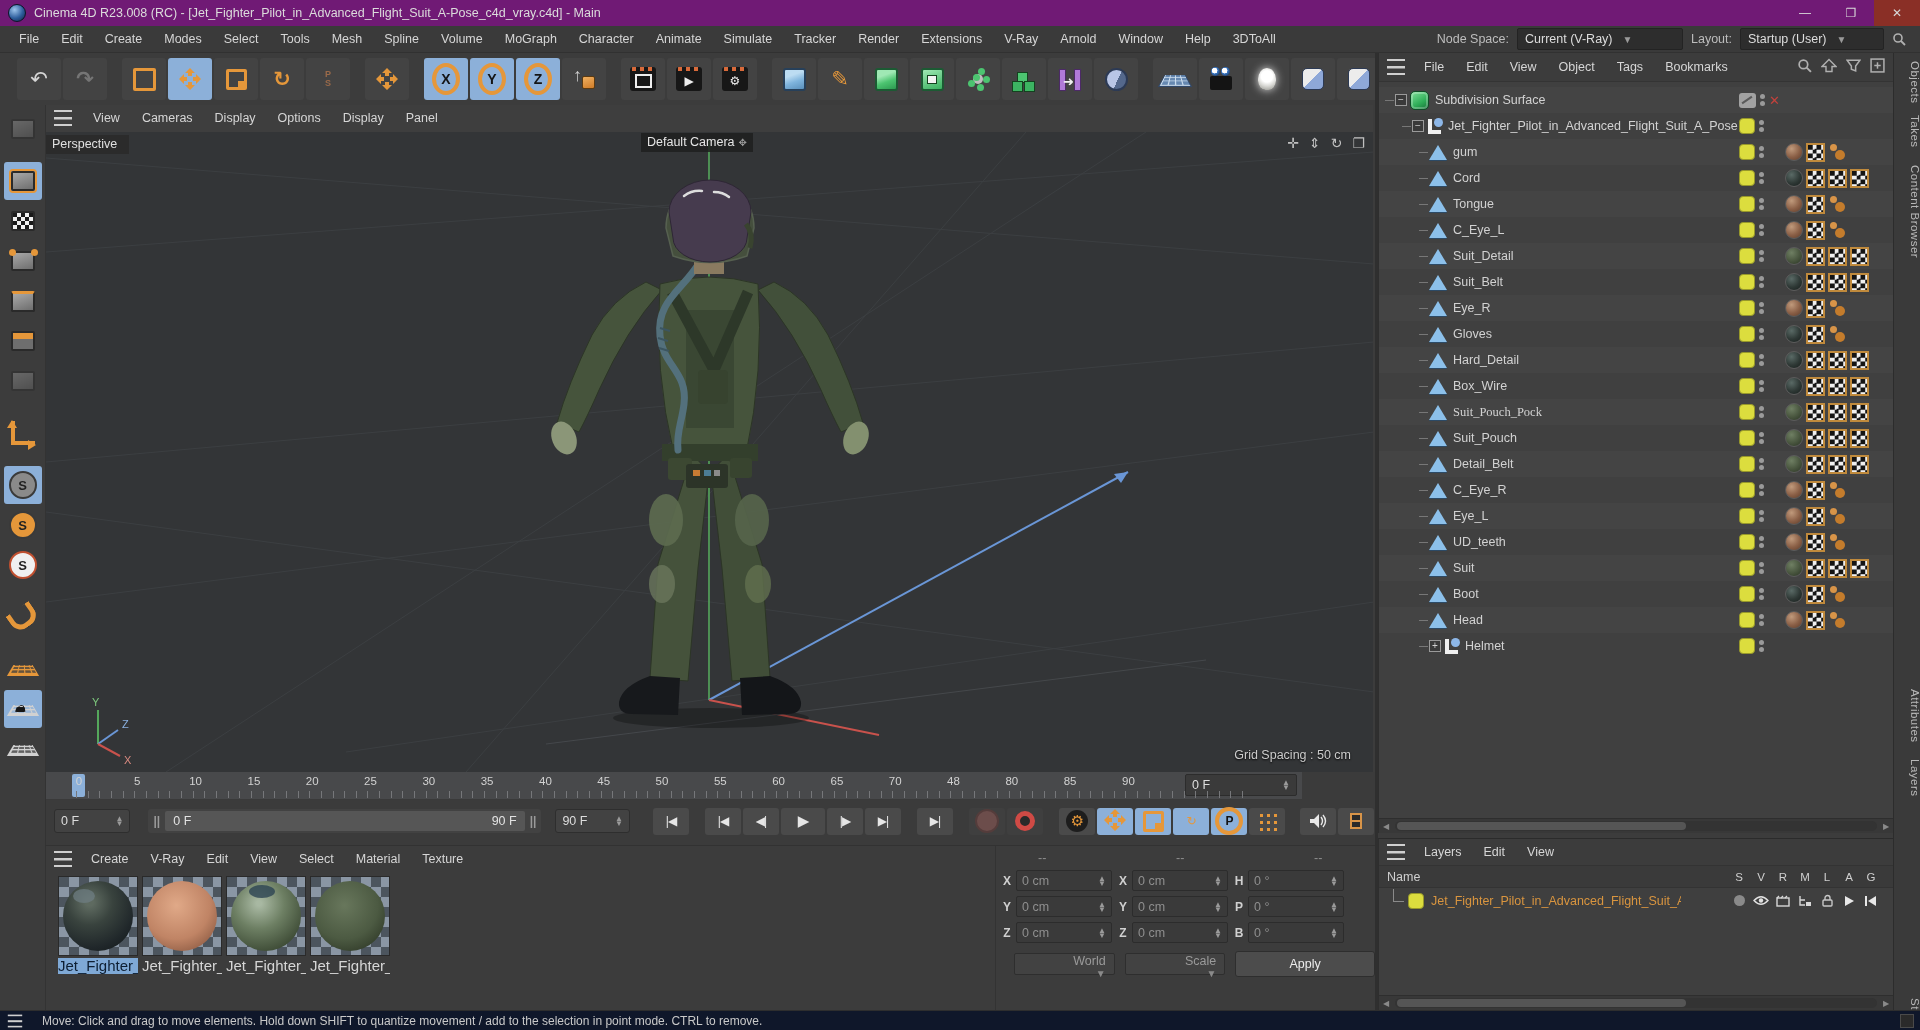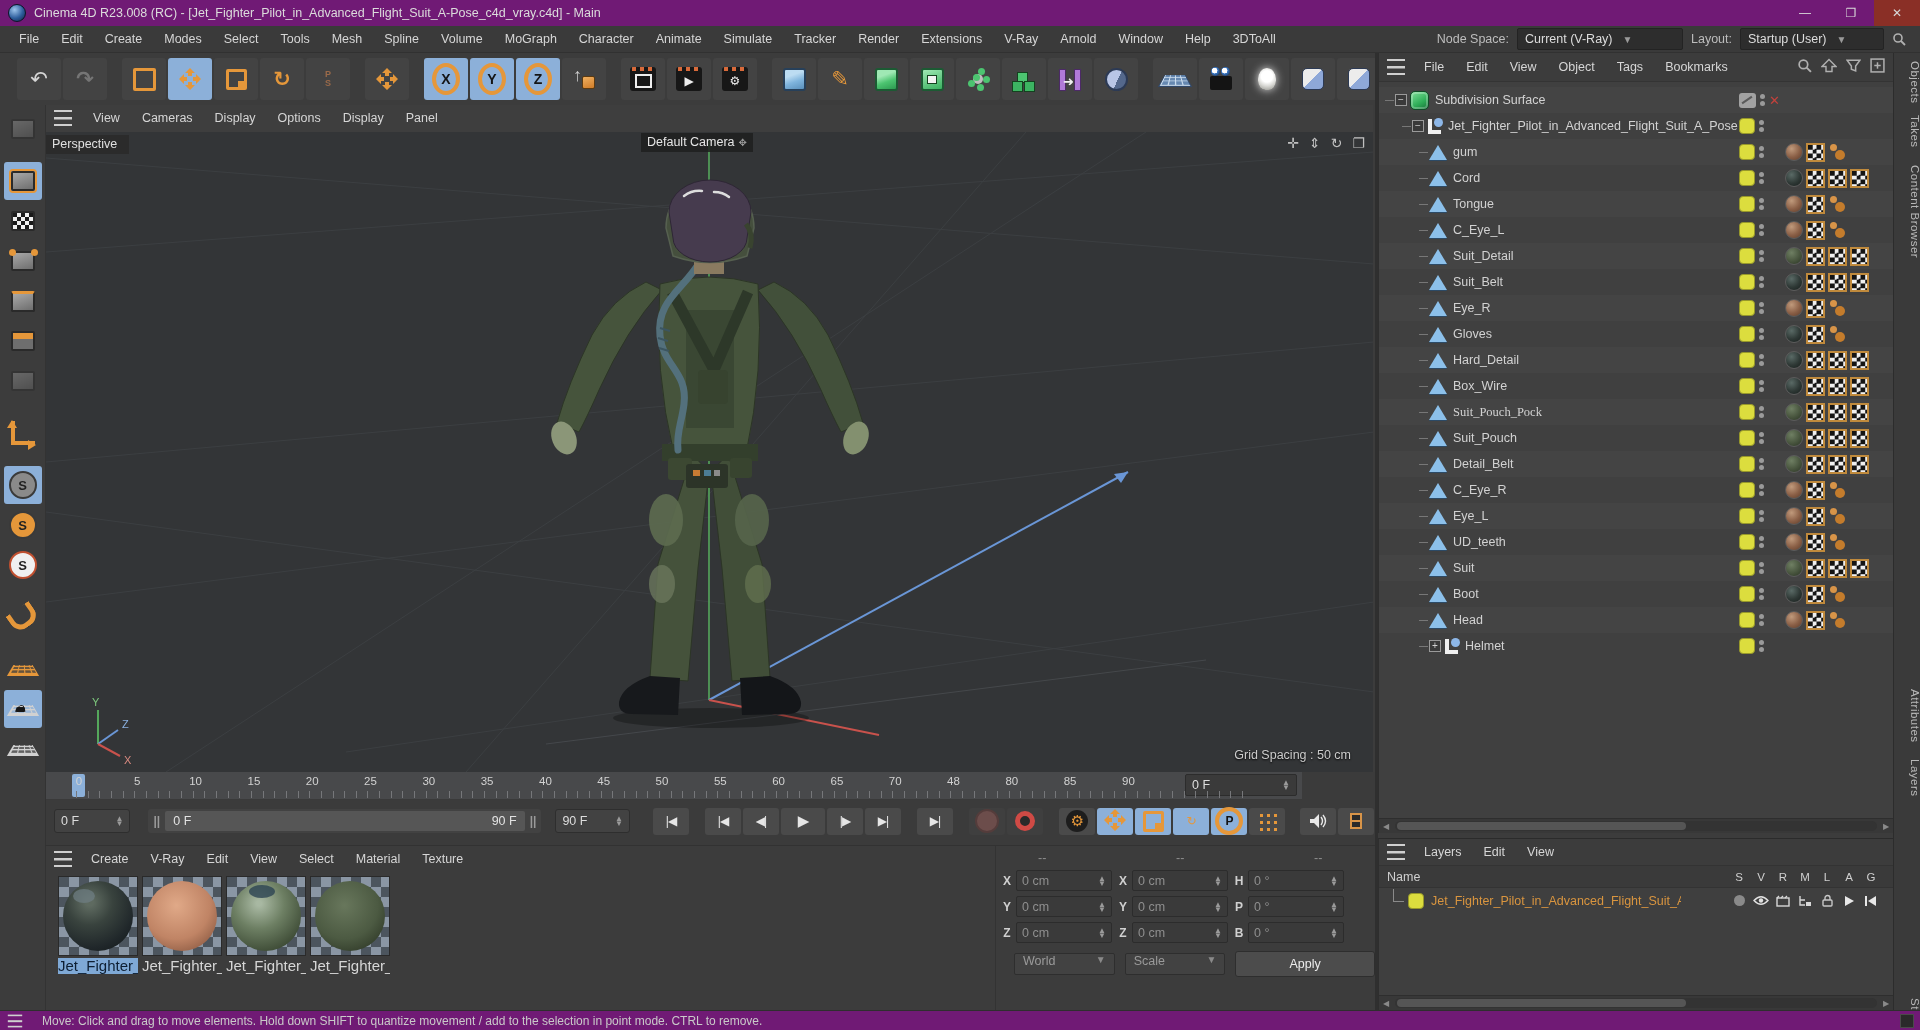--- a/index.html
+++ b/index.html
@@ -179,21 +179,21 @@
   .coord-menu{height:24px;display:flex;align-items:center;padding-left:8px;gap:0;color:#8f8f8f;}
   .coord-dash{width:112px;padding-left:26px;}
   .coord-grid{display:flex;gap:6px;padding-left:6px;}
   .coord-col{display:flex;flex-direction:column;gap:5px;}
   .coord-row{display:flex;align-items:center;gap:4px;}
   .coord-lab{width:10px;text-align:center;color:#d0d0d0;font-weight:bold;font-size:12px;}
   .coord-input{width:96px;height:21px;background:#3a3a3a;border:1px solid #2c2c2c;border-radius:2px;
       display:flex;align-items:center;padding:0 5px;box-sizing:border-box;color:#8f8f8f;}
   .coord-bottom{display:flex;gap:10px;padding:8px 0 0 18px;align-items:center;}
   .cselect{width:108px;height:22px;background:#424242;border:1px solid #2e2e2e;border-radius:2px;display:flex;
-      align-items:flex-start;padding:0 8px;box-sizing:border-box;color:#9a9a9a;}
+      align-items:flex-end;padding:0 8px;box-sizing:border-box;color:#9a9a9a;flex-direction:column;}
   .cselect .caret{margin-left:auto;color:#8a8a8a;font-size:10px;}
   .apply-btn{width:150px;height:24px;background:#4c4c4c;border:1px solid #2e2e2e;border-radius:3px;color:#ececec;
       display:flex;align-items:center;justify-content:center;}
   
   .om{position:absolute;left:1378px;top:53px;width:515px;height:780px;background:#404040;border-left:1px solid #2e2e2e;box-sizing:border-box;}
   .om-menu{height:28px;background:#3c3c3c;display:flex;align-items:center;padding-left:8px;border-bottom:1px solid #343434;}
   .om-menu-right{margin-left:auto;display:flex;gap:9px;padding-right:8px;align-items:center;}
   .om-body{position:absolute;left:0;top:28px;right:0;bottom:14px;overflow:hidden;padding-top:6px;}
   .tree-row{position:relative;height:26px;display:flex;align-items:center;}
   .tree-row:nth-child(odd){background:rgba(255,255,255,.025);}
@@ -243,21 +243,21 @@
   .lr-elbow{width:10px;height:12px;border-left:1px solid #8a8a8a;border-bottom:1px solid #8a8a8a;margin:-10px 4px 0 14px;}
   .layer-name{color:#d9953f;white-space:nowrap;overflow:hidden;max-width:250px;}
   .lr-icons{position:absolute;left:349px;display:flex;}
   .lr-icons .cell{width:22px;display:flex;align-items:center;justify-content:center;color:#cfcfcf;font-size:11px;}
   .dot-gray{width:11px;height:11px;border-radius:50%;background:#8a8a8a;}
   
   .tabstrip{position:absolute;left:1893px;top:53px;width:27px;height:977px;background:#3a3a3a;border-left:1px solid #2c2c2c;box-sizing:border-box;}
   .vtab{position:absolute;left:0;width:27px;writing-mode:vertical-rl;color:#b8b8b8;font-size:11.5px;
         display:flex;justify-content:center;letter-spacing:.5px;}
   
-  .statusbar{position:absolute;left:0;top:1010px;width:1920px;height:20px;background:#701a75;border-top:1px solid #2e2e2e;
+  .statusbar{position:absolute;left:0;top:1010px;width:1920px;height:20px;background:#0f172a;border-top:1px solid #2e2e2e;
       display:flex;align-items:center;box-sizing:border-box;padding-left:6px;gap:10px;}
   .statusbar .hamb{transform:scale(.8);}
   .status-text{color:#c9c9c9;font-size:12px;}
   .status-right{margin-left:auto;margin-right:6px;width:12px;height:12px;background:#2a2a2a;border:1px solid #4a4a4a;}
   .seam-v{position:absolute;top:53px;left:1375px;width:3px;height:957px;background:#2f2f2f;}
 </style>
 </head>
 <body>
 
 <div class="app">

